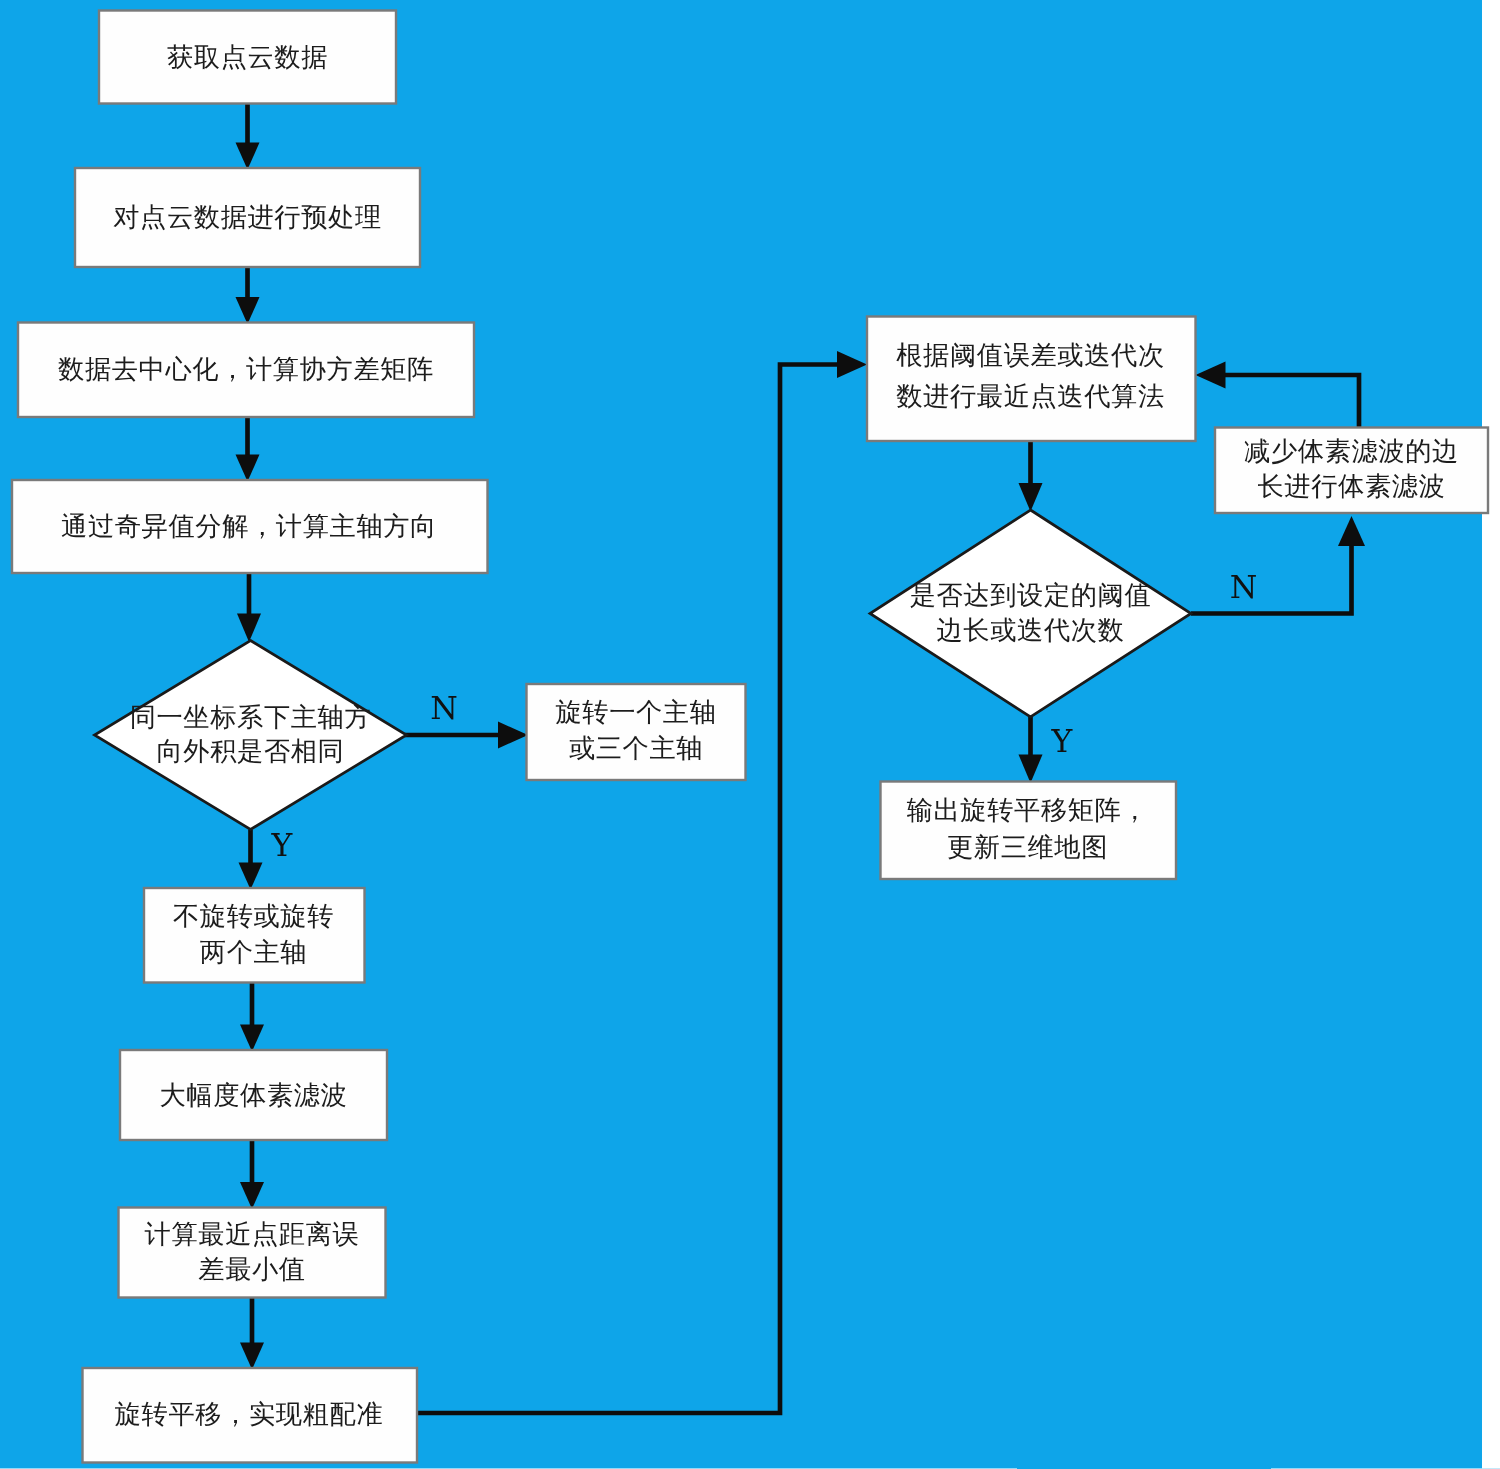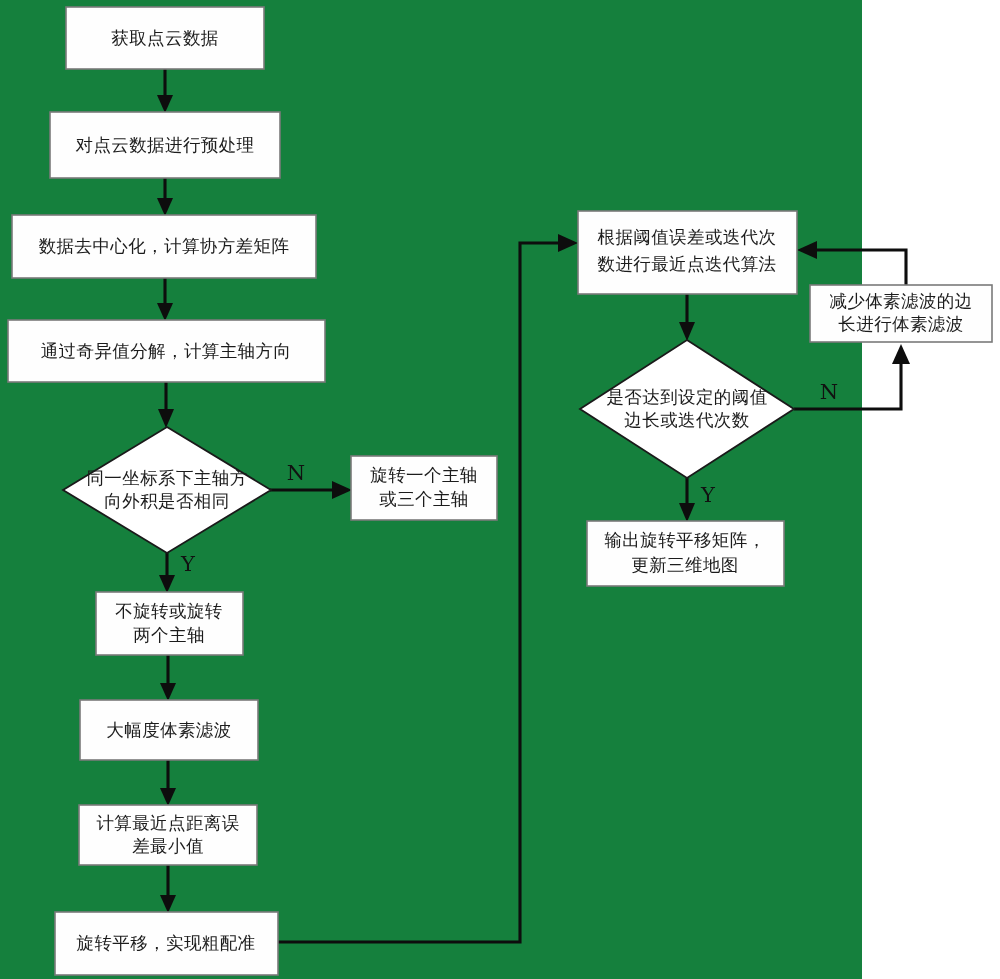--- a/index.html
+++ b/index.html
@@ -8,23 +8,23 @@
     background: #ffffff;
   }
   body {
     width: 1000px;
     height: 979px;
     font-family: "DejaVu Sans", "Liberation Sans", sans-serif;
     overflow: hidden;
   }
   #flowchart-root {
     position: relative;
-    width: 862px;
+    width: 988px;
     height: 979px;
-    background: #15803d;
+    background: #0ea5e9;
   }
   svg.fc {
     position: absolute;
     top: 0;
     left: 0;
     width: 1000px;
     height: 979px;
   }
   .node-box {
     fill: #fefefe;

